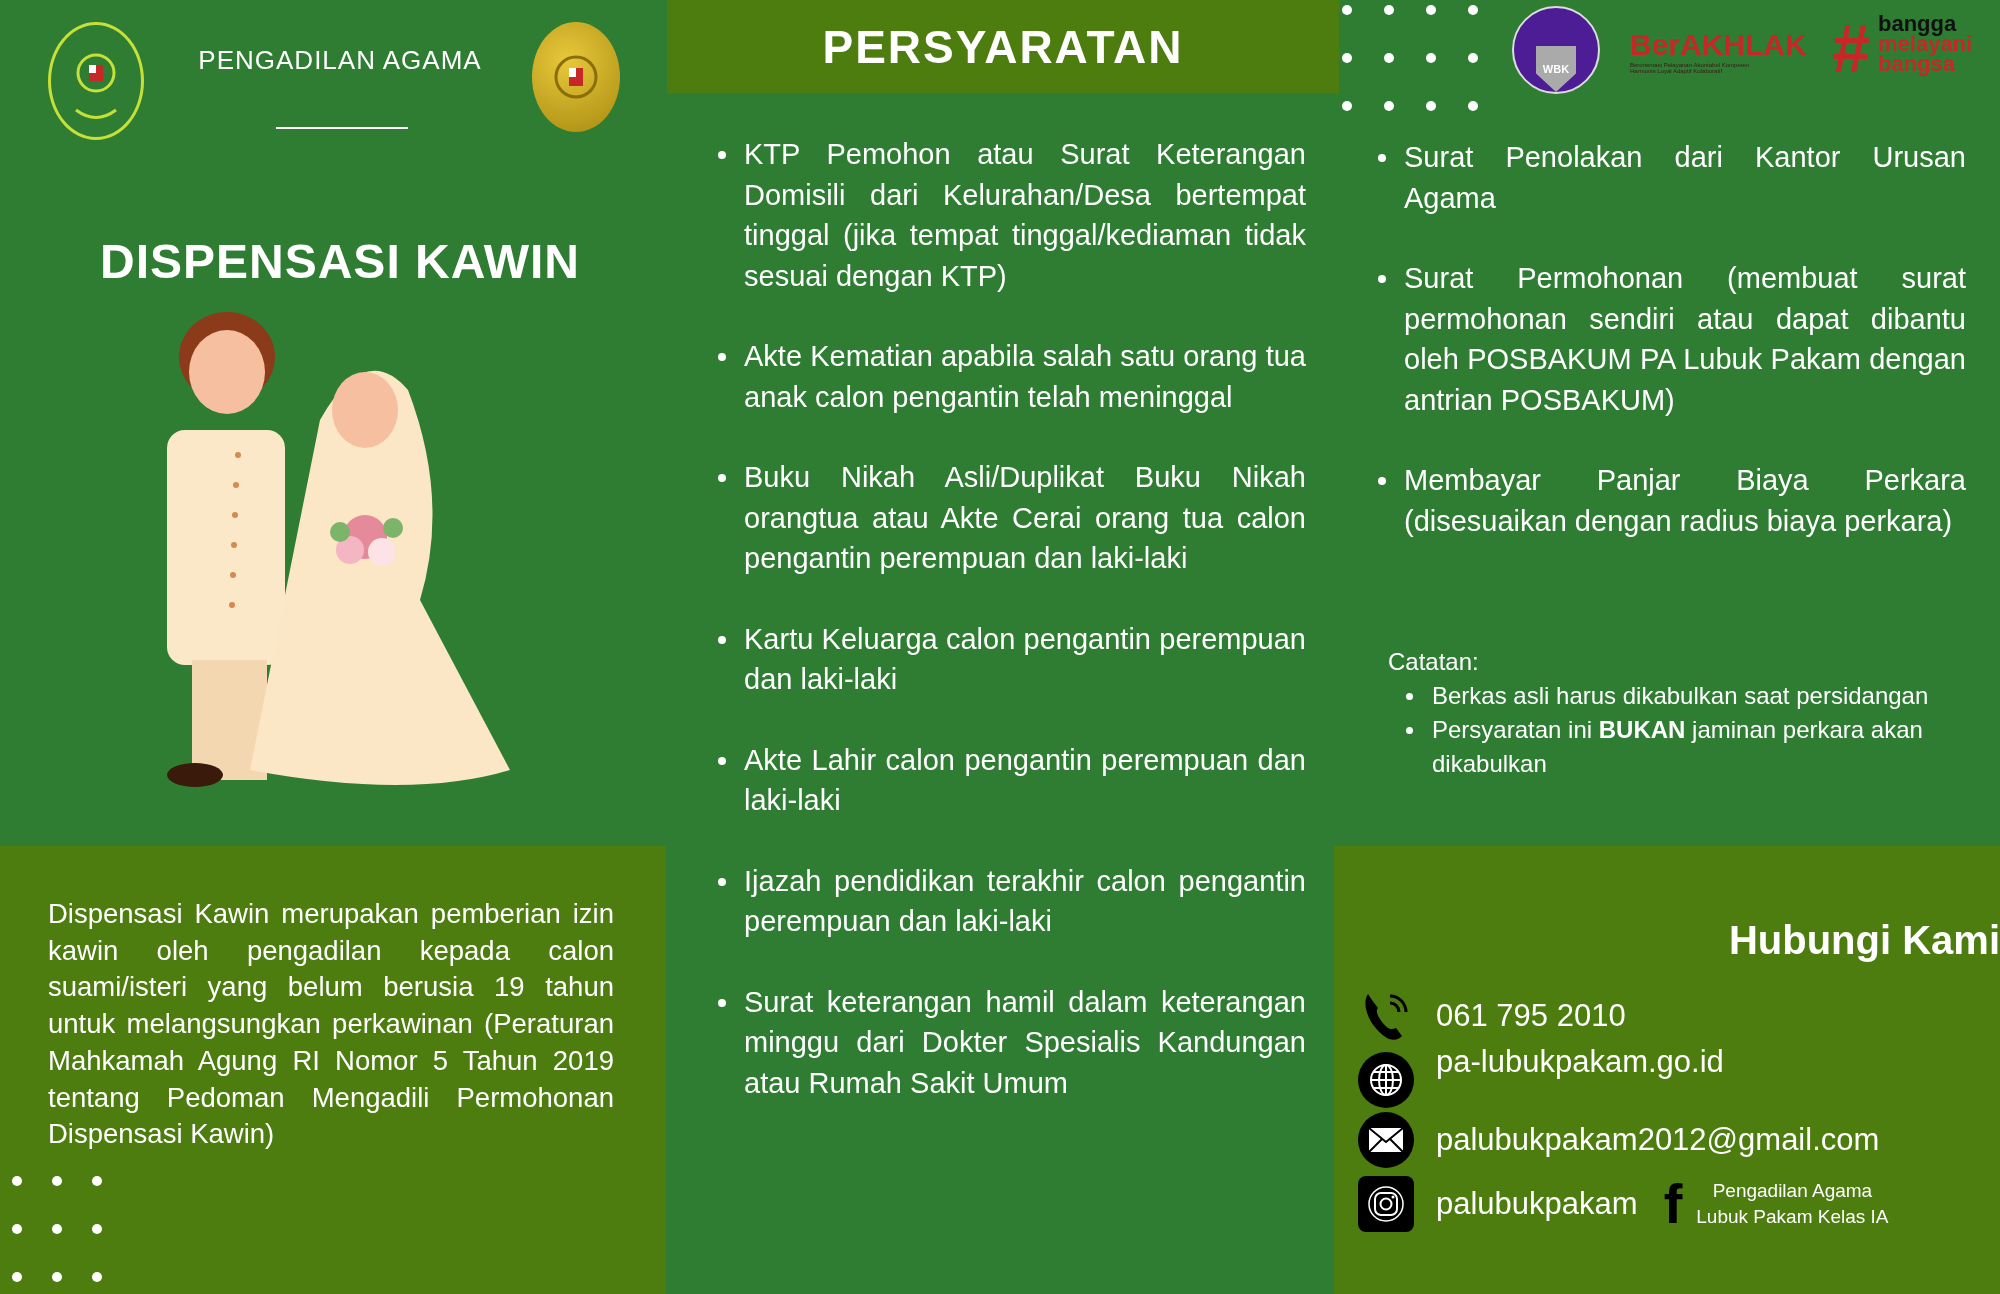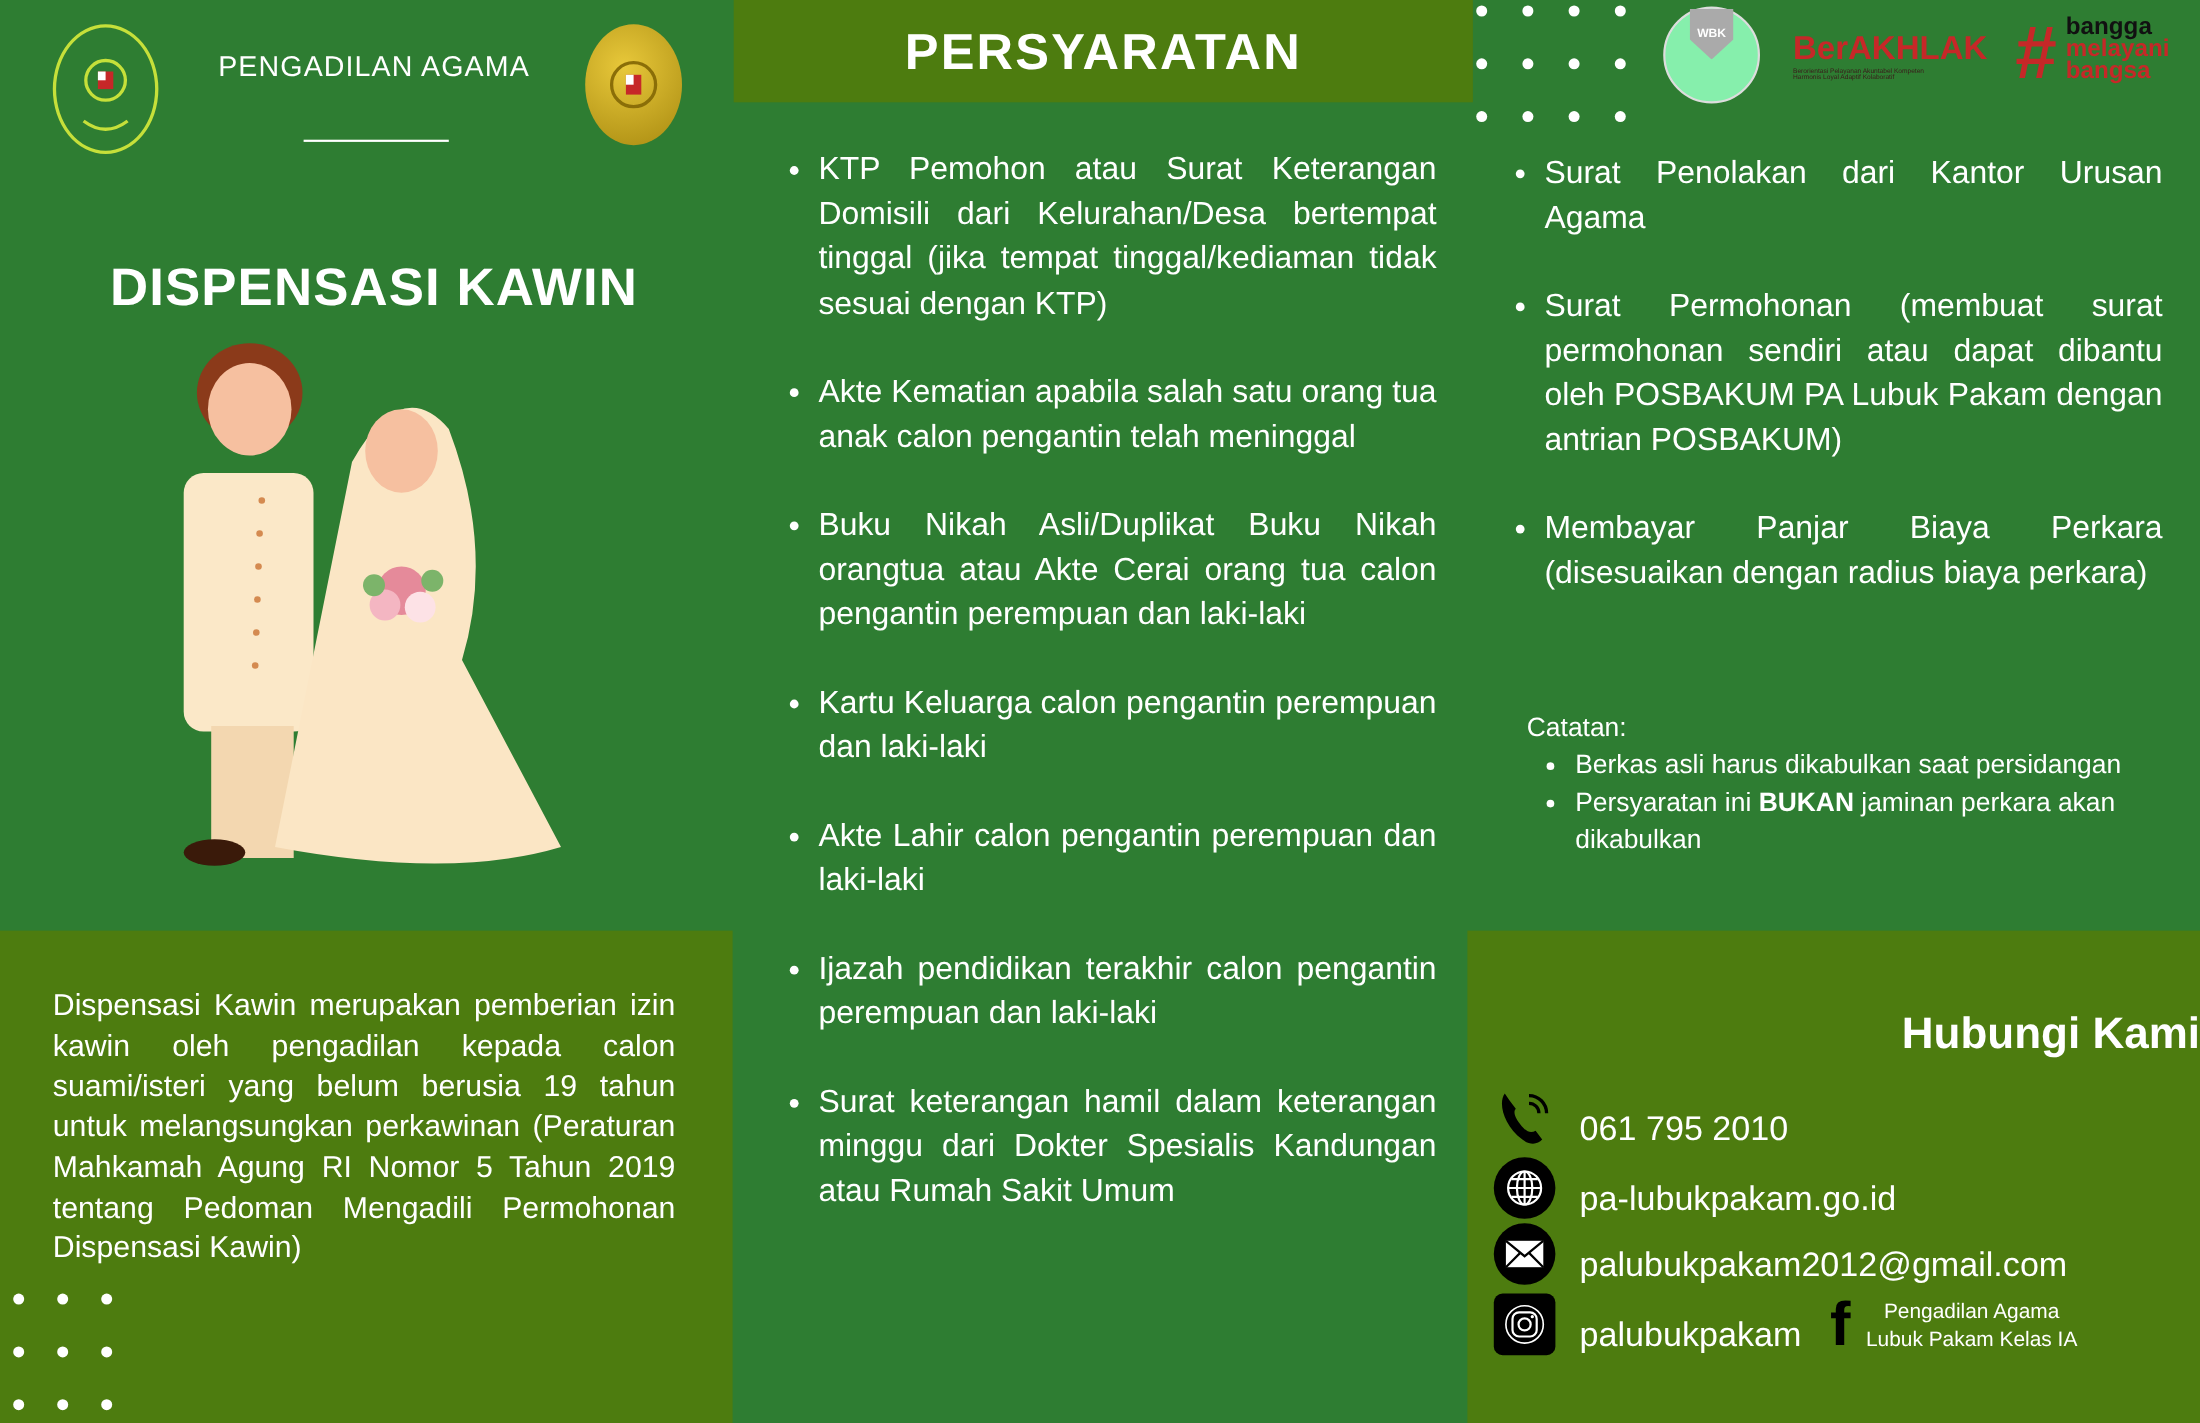--- a/index.html
+++ b/index.html
@@ -15,21 +15,21 @@
   .req-head{position:absolute;left:667px;top:0;width:672px;height:93px;display:flex;align-items:center;justify-content:center;font-size:46px;font-weight:bold;letter-spacing:2px;}
   ul.req{position:absolute;margin:0;padding:0;list-style:none;}
   ul.req li{position:relative;padding-left:28px;text-align:justify;font-size:29px;line-height:40.5px;margin-bottom:40px;}
   ul.req li::before{content:"";position:absolute;left:2px;top:17px;width:8px;height:8px;border-radius:50%;background:#fff;}
   .desc{position:absolute;left:48px;top:896px;width:566px;font-size:27.5px;line-height:36.7px;text-align:justify;}
   .notes{position:absolute;left:1388px;top:645px;width:560px;font-size:24px;line-height:34px;}
   .notes ul{margin:0;padding:0 0 0 44px;list-style:none;}
   .notes li{position:relative;}
   .notes li::before{content:"";position:absolute;left:-26px;top:14px;width:7px;height:7px;border-radius:50%;background:#fff;}
   .contact-title{position:absolute;left:1334px;top:918px;width:666px;text-align:right;font-size:40px;font-weight:bold;}
-  .crow{position:absolute;left:1358px;display:flex;align-items:flex-end;}
+  .crow{position:absolute;left:1358px;display:flex;align-items:center;}
   .cicon{width:56px;height:56px;border-radius:50%;background:#000;display:flex;align-items:center;justify-content:center;}
   .ctext{margin-left:22px;font-size:31px;}
   .logo-text{position:absolute;font-weight:bold;}
 </style>
 </head>
 <body>
 
 <div class="abs dark" style="left:0;top:846px;width:666px;height:448px;"></div>
 <div class="abs dark" style="left:1334px;top:846px;width:666px;height:448px;"></div>
 
@@ -116,21 +116,21 @@
     <span></span>
     <span></span>
     <span></span>
     <span></span>
     <span></span>
     <span></span>
     <span></span>
     <span></span>
     <span></span>
 </div>
-<div class="abs" style="left:1512px;top:6px;width:84px;height:84px;border-radius:50%;background:#86efac;border:2px solid #ddd;display:flex;align-items:flex-start;justify-content:center;">
+<div class="abs" style="left:1512px;top:6px;width:84px;height:84px;border-radius:50%;background:#4c1d95;border:2px solid #ddd;display:flex;align-items:flex-end;justify-content:center;">
   <div style="width:40px;height:46px;background:#aaa;clip-path:polygon(0 0,100% 0,100% 60%,50% 100%,0 60%);display:flex;align-items:center;justify-content:center;font-size:11px;font-weight:bold;color:#fff;">WBK</div>
 </div>
 <div class="abs" style="left:1630px;top:28px;width:180px;">
   <div class="logo-text" style="position:static;font-size:30px;color:#c62828;">BerAKHLAK</div>
   <div style="font-size:6px;color:#3a1a1a;">Berorientasi Pelayanan Akuntabel Kompeten</div>
   <div style="font-size:6px;color:#3a1a1a;">Harmonis Loyal Adaptif Kolaboratif</div>
 </div>
 <div class="abs" style="left:1832px;top:14px;width:160px;height:70px;">
   <div style="position:absolute;left:0;top:0;font-size:68px;line-height:68px;font-weight:bold;color:#c62828;">#</div>
   <div style="position:absolute;left:46px;top:0;font-size:22px;line-height:20px;font-weight:bold;">

